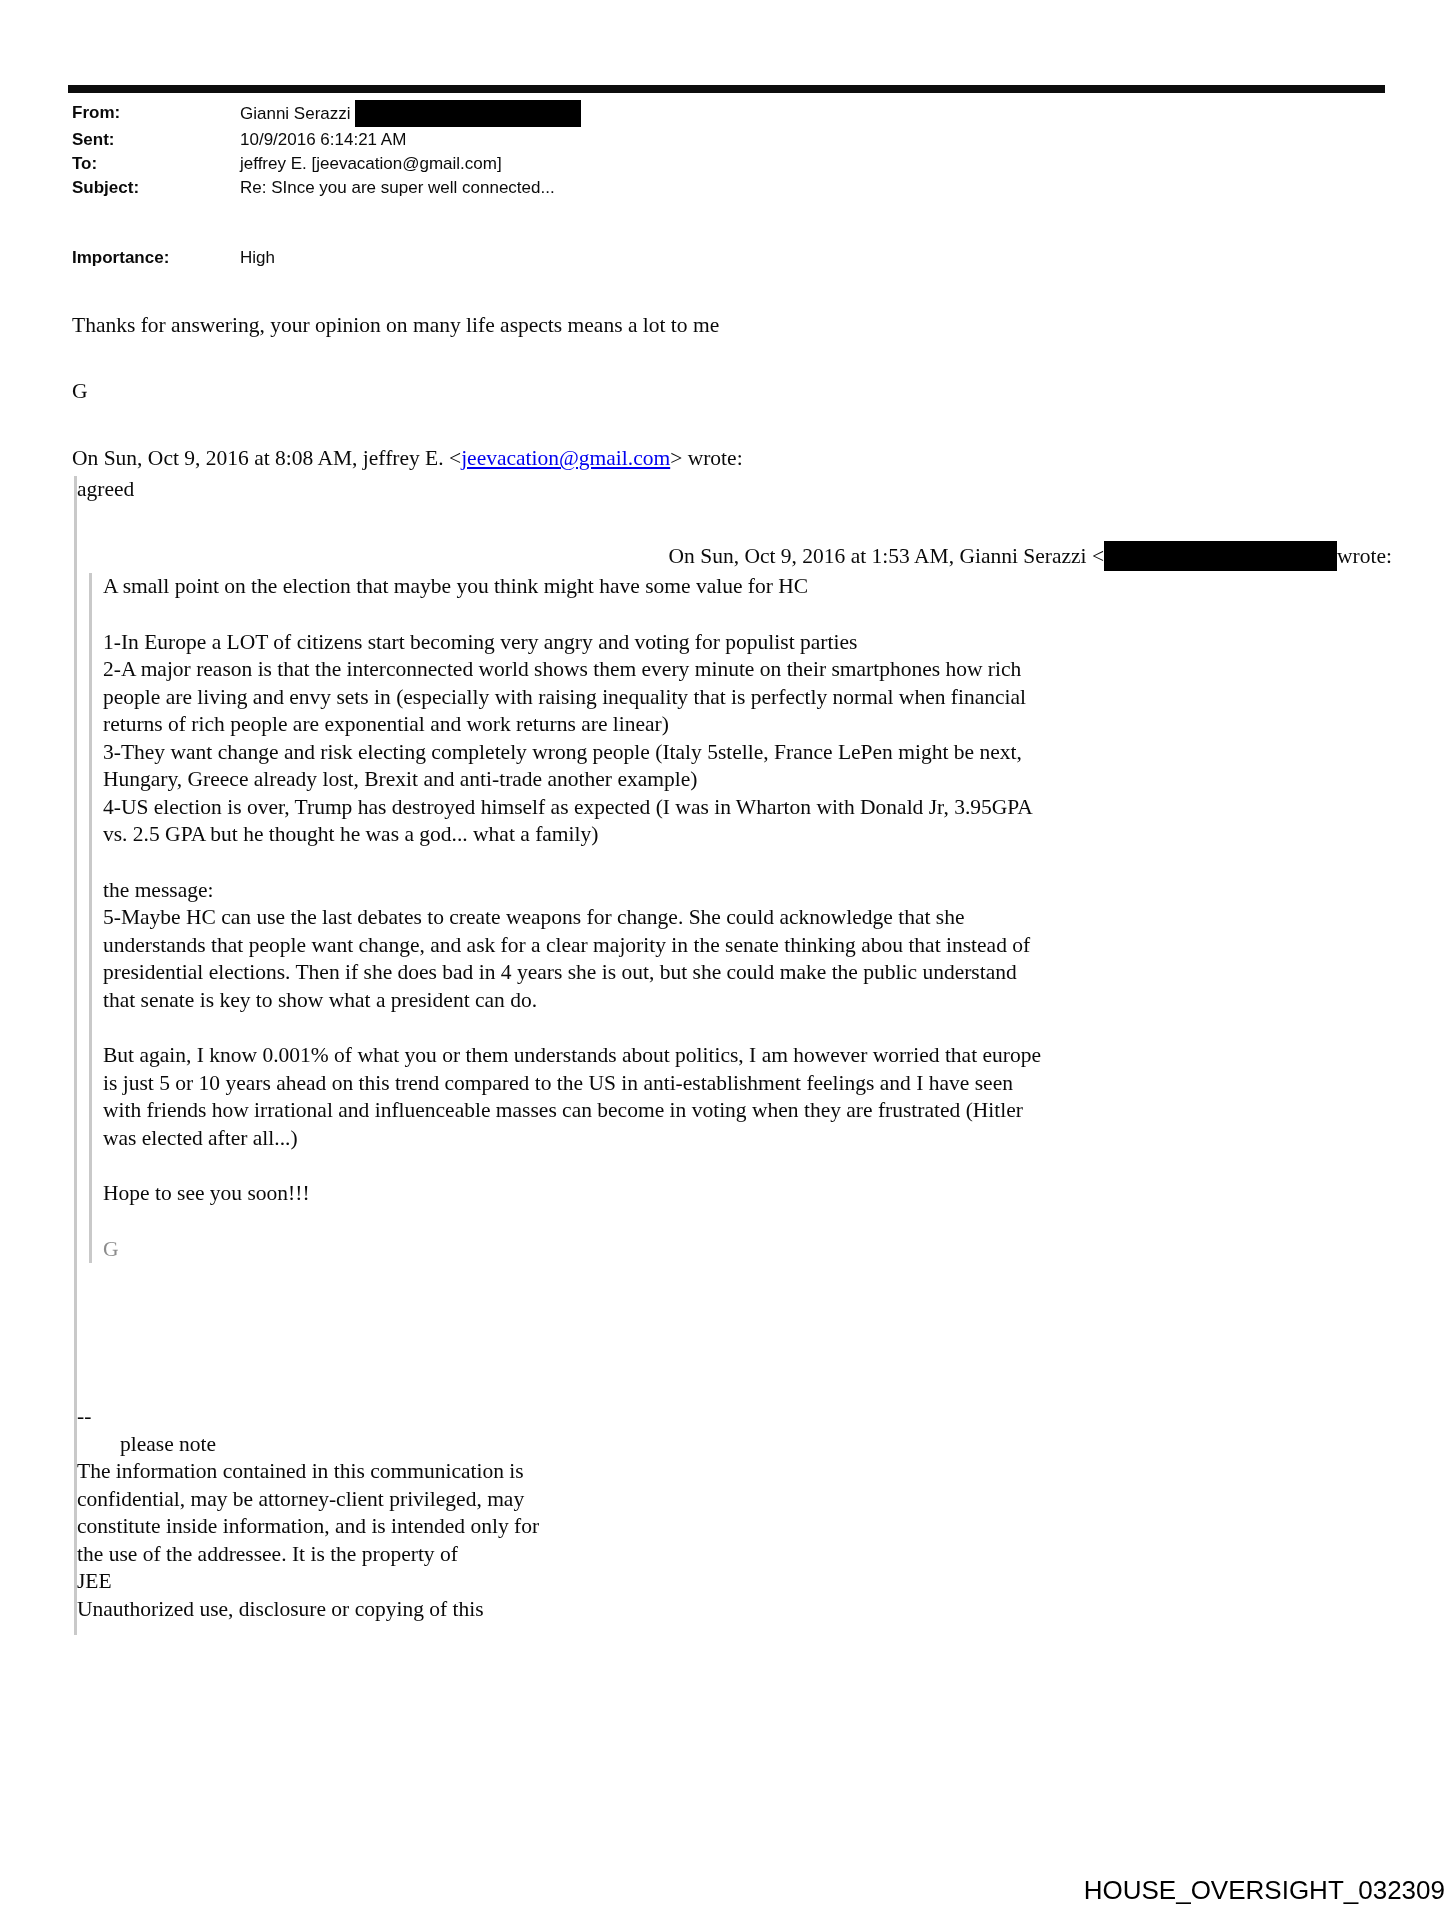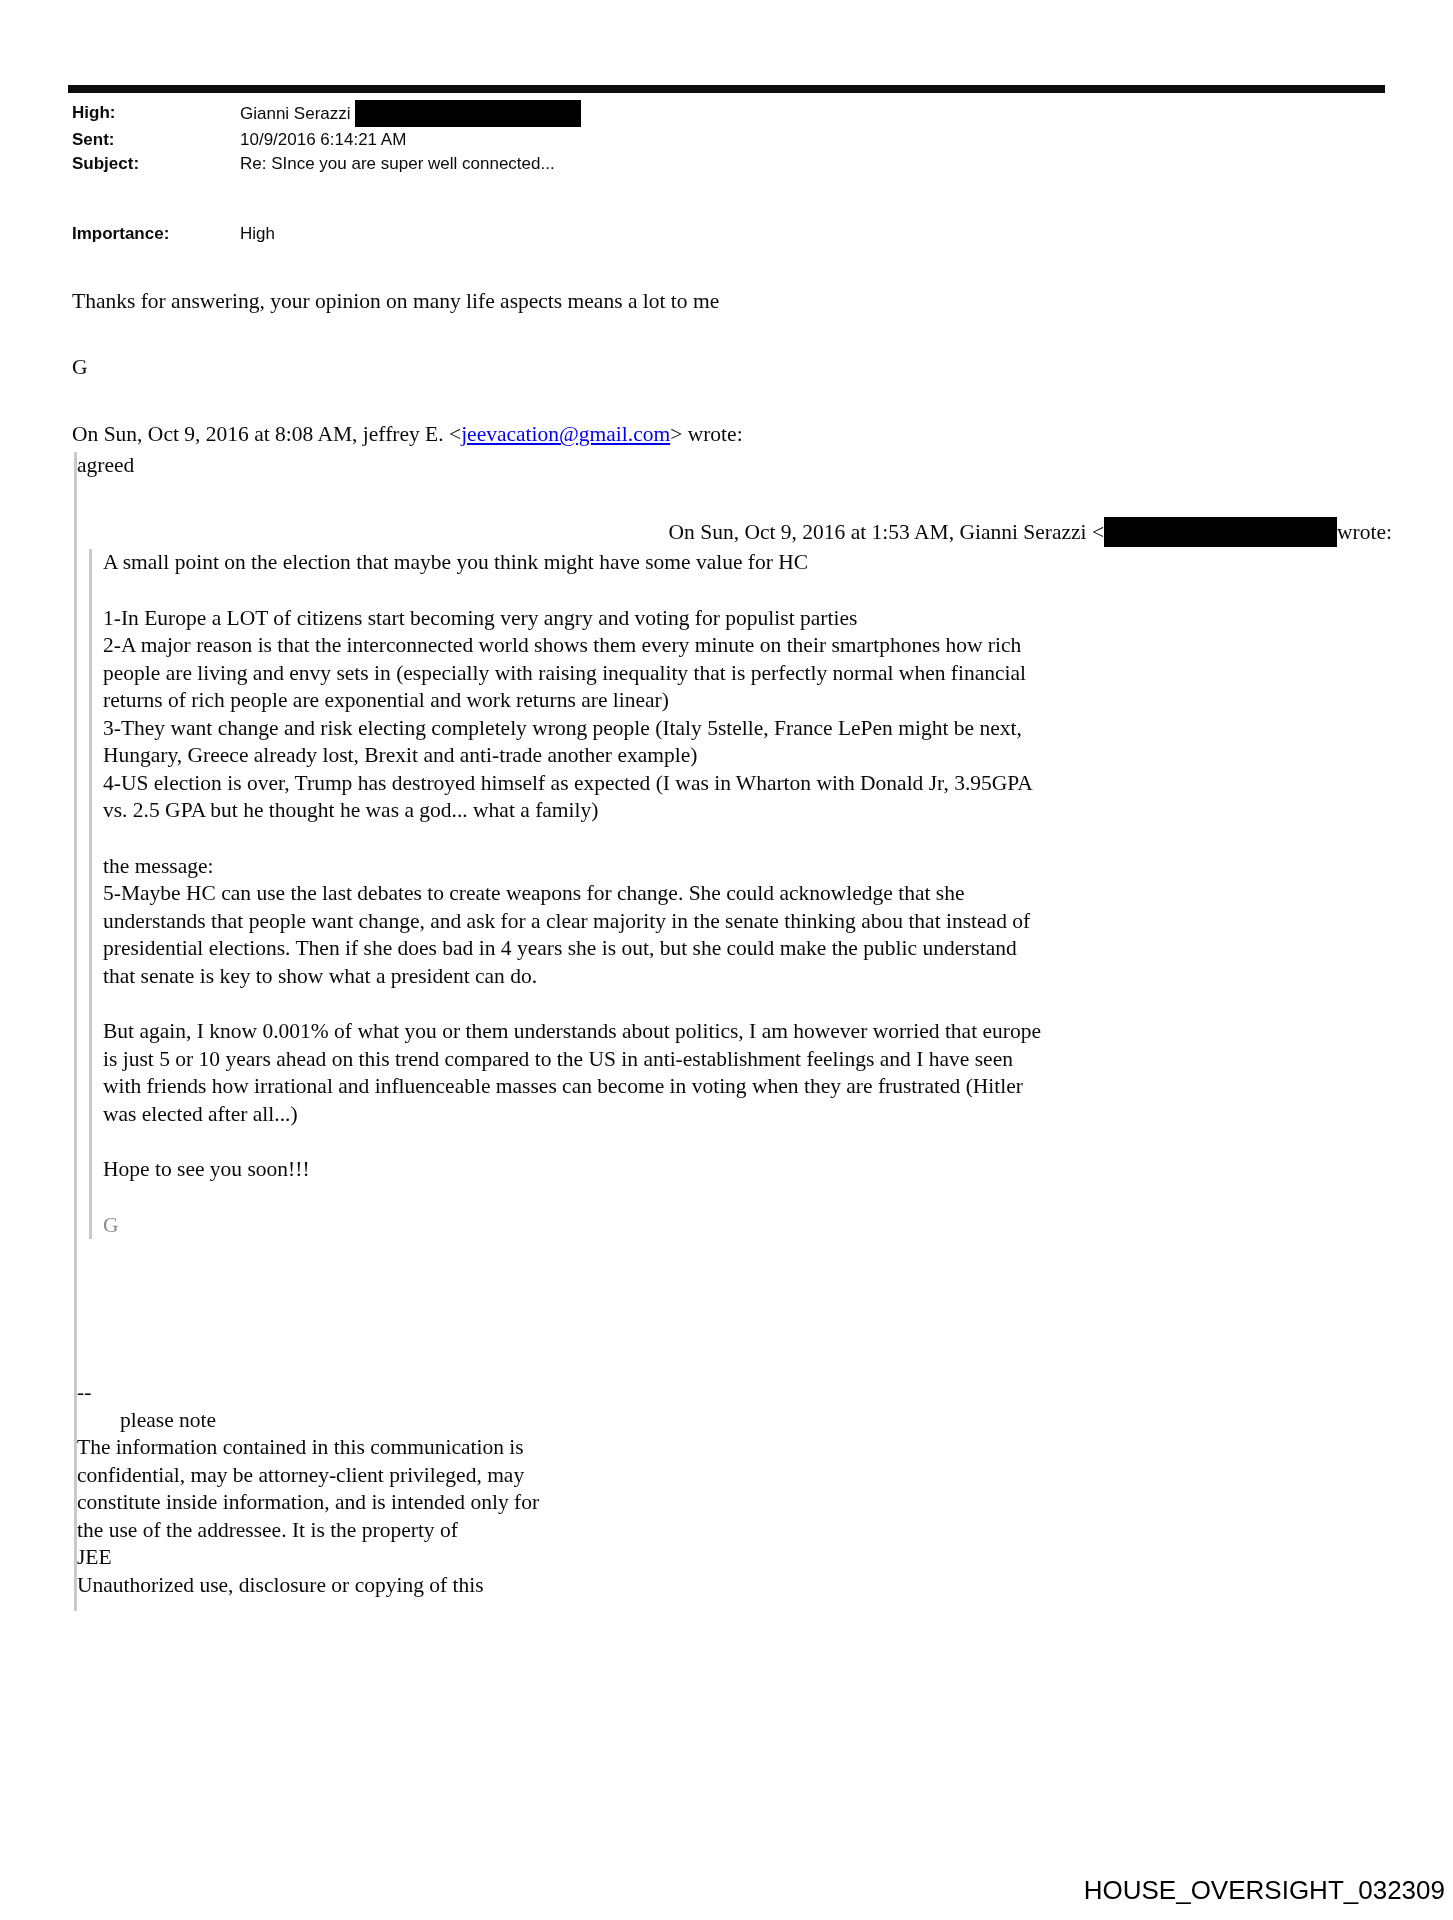--- a/index.html
+++ b/index.html
@@ -88,26 +88,30 @@
 <body>
 
 <div class="page">
 
   <div class="top-rule"></div>
 
   <div class="content">
 
     <div class="mail-header">
       <div class="hrow">
-        <span class="hlabel">High:</span>
+        <span class="hlabel">From:</span>
         <span class="hvalue"><span>Gianni Serazzi</span><span class="redact-header"></span></span>
       </div>
       <div class="hrow">
         <span class="hlabel">Sent:</span>
         <span class="hvalue">10/9/2016 6:14:21 AM</span>
+      </div>
+      <div class="hrow">
+        <span class="hlabel">To:</span>
+        <span class="hvalue">jeffrey E. [jeevacation@gmail.com]</span>
       </div>
       <div class="hrow">
         <span class="hlabel">Subject:</span>
         <span class="hvalue">Re: SInce you are super well connected...</span>
       </div>
       <div class="hrow importance-row">
         <span class="hlabel">Importance:</span>
         <span class="hvalue">High</span>
       </div>
     </div>

